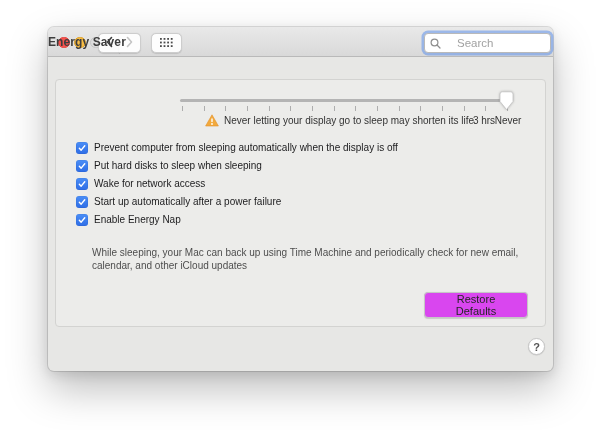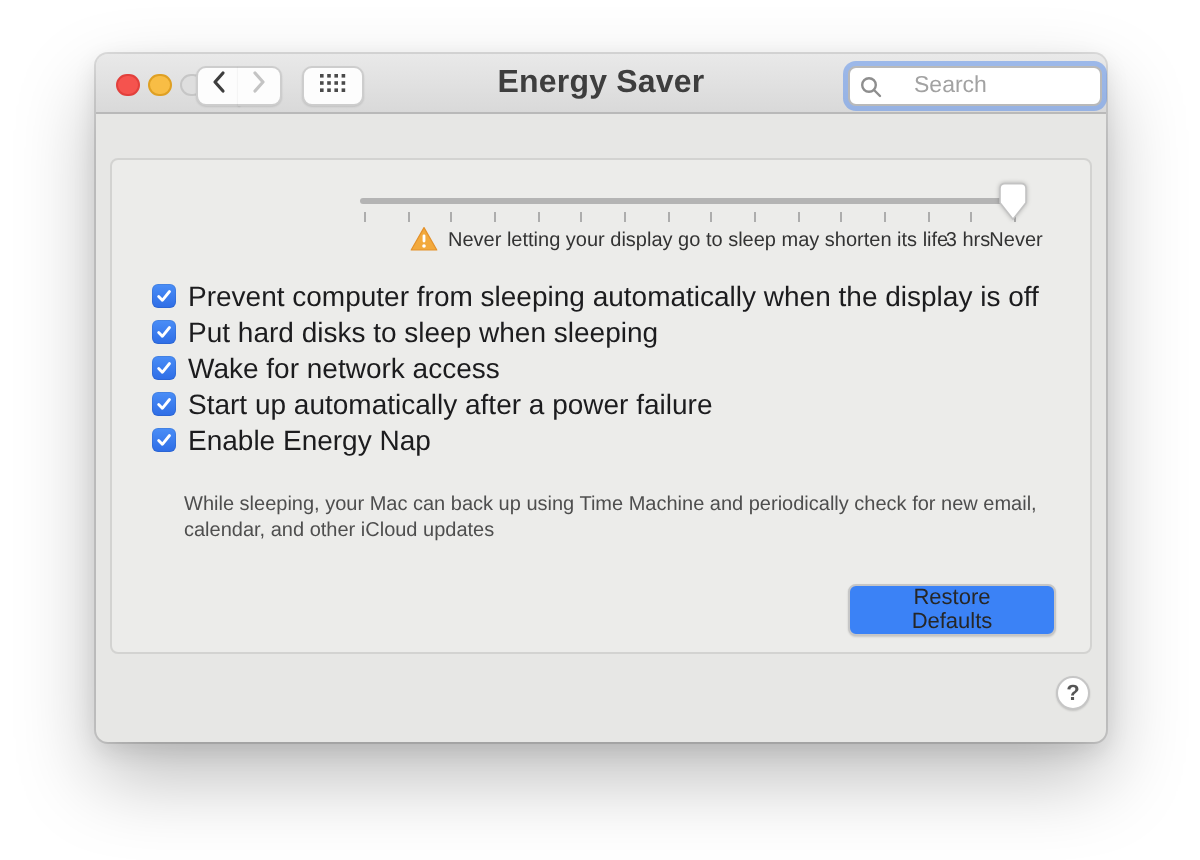--- a/index.html
+++ b/index.html
@@ -12,22 +12,22 @@
     background:linear-gradient(#e9e9e9,#d9d9d9);border-bottom:1px solid #b9b9b9;}
   .light{position:absolute;top:9.5px;width:11.5px;height:11.5px;border-radius:50%;}
   .light.red{left:10px;background:#f5534e;border:.5px solid #e2403c;}
   .light.yellow{left:26px;background:#f8bd45;border:.5px solid #dfa023;}
   .light.gray{left:42px;background:#dedede;border:.5px solid #c6c6c6;}
   .tb-btn{position:absolute;top:6px;height:20px;background:#fdfdfd;border:1px solid #cdcdcd;
     box-shadow:0 .5px 1px rgba(0,0,0,.12);display:flex;align-items:center;justify-content:center;}
   .seg-back{left:50px;width:22px;border-radius:5px 0 0 5px;}
   .seg-fwd{left:71px;width:22px;border-radius:0 5px 5px 0;border-left:none;}
   .grid-btn{left:103px;width:31px;border-radius:5px;}
-  .win-title{position:absolute;left:0;right:0;top:0;height:30px;line-height:30px;text-align:center;
-    font-size:16px;font-weight:700;color:#3e3e3e;letter-spacing:.1px;}
+  .win-title{position:absolute;left:0;right:0;top:0;height:30px;line-height:30px;
+    font-size:12px;font-weight:700;color:#3e3e3e;letter-spacing:.1px;}
   .searchbox{position:absolute;left:376px;top:6px;width:127px;height:20px;background:#ffffff;
     border:1px solid #b9b9b9;border-radius:4px;box-shadow:0 0 0 2.5px rgba(95,145,235,.55);
     display:flex;align-items:center;padding:0 5px;gap:14px;}
   .searchbox input{border:none;outline:none;background:transparent;flex:1;min-width:0;
     font-size:11.5px;color:#222;font-family:inherit;}
   .searchbox input::placeholder{color:#a2a2a2;}
   
   .groupbox{position:absolute;left:7px;top:52px;width:491px;height:248px;background:#ececea;
     border:1px solid #d3d3d1;border-radius:4px;}
   .slider-label{position:absolute;left:0;top:68px;width:123px;text-align:right;
@@ -40,23 +40,23 @@
     justify-content:space-between;}
   .tick{width:1px;height:5px;background:#adadad;}
   .warn-icon{position:absolute;left:157px;top:86px;width:14px;height:13px;}
   .warn-text{position:absolute;left:176px;top:88px;font-size:10px;color:#333;}
   .tick-lab{position:absolute;top:88px;width:32px;text-align:center;font-size:10px;color:#333;}
   .lab-3hrs{left:420px;}
   .lab-never{left:444px;}
   .cb-row{position:absolute;left:28px;display:flex;align-items:center;gap:6px;height:13px;}
   .cb{width:12px;height:12px;border-radius:3px;background:linear-gradient(#4a8ef7,#2e6de6);
     box-shadow:inset 0 0 0 .5px rgba(0,0,0,.08);display:flex;align-items:center;justify-content:center;flex:none;}
-  .cb-label{font-size:14px;color:#1c1c1e;white-space:nowrap;}
+  .cb-label{font-size:10px;color:#1c1c1e;white-space:nowrap;}
   .cb-desc{position:absolute;left:44px;top:200px;width:428px;font-size:10px;line-height:13px;color:#4e4e4e;margin-top:19px;}
-  .push-btn{position:absolute;background:#3b82f6;border:1px solid #c6c6c6;border-radius:4px;
+  .push-btn{position:absolute;background:#d946ef;border:1px solid #c6c6c6;border-radius:4px;
     box-shadow:0 .5px 1px rgba(0,0,0,.15);font-size:11px;color:#262626;text-align:center;
     display:flex;align-items:center;justify-content:center;font-family:inherit;padding:12px;}
   .restore{left:376px;top:265px;width:104px;height:17px;}
   .schedule{left:390px;top:315px;width:78px;height:17px;}
   .help-btn{position:absolute;left:480px;top:311px;width:17px;height:17px;border-radius:50%;
     background:#ffffff;border:1px solid #c6c6c6;box-shadow:0 .5px 1px rgba(0,0,0,.15);
     font-size:11px;font-weight:700;color:#555;display:flex;align-items:center;justify-content:center;}
 </style>
 </head>
 <body>

